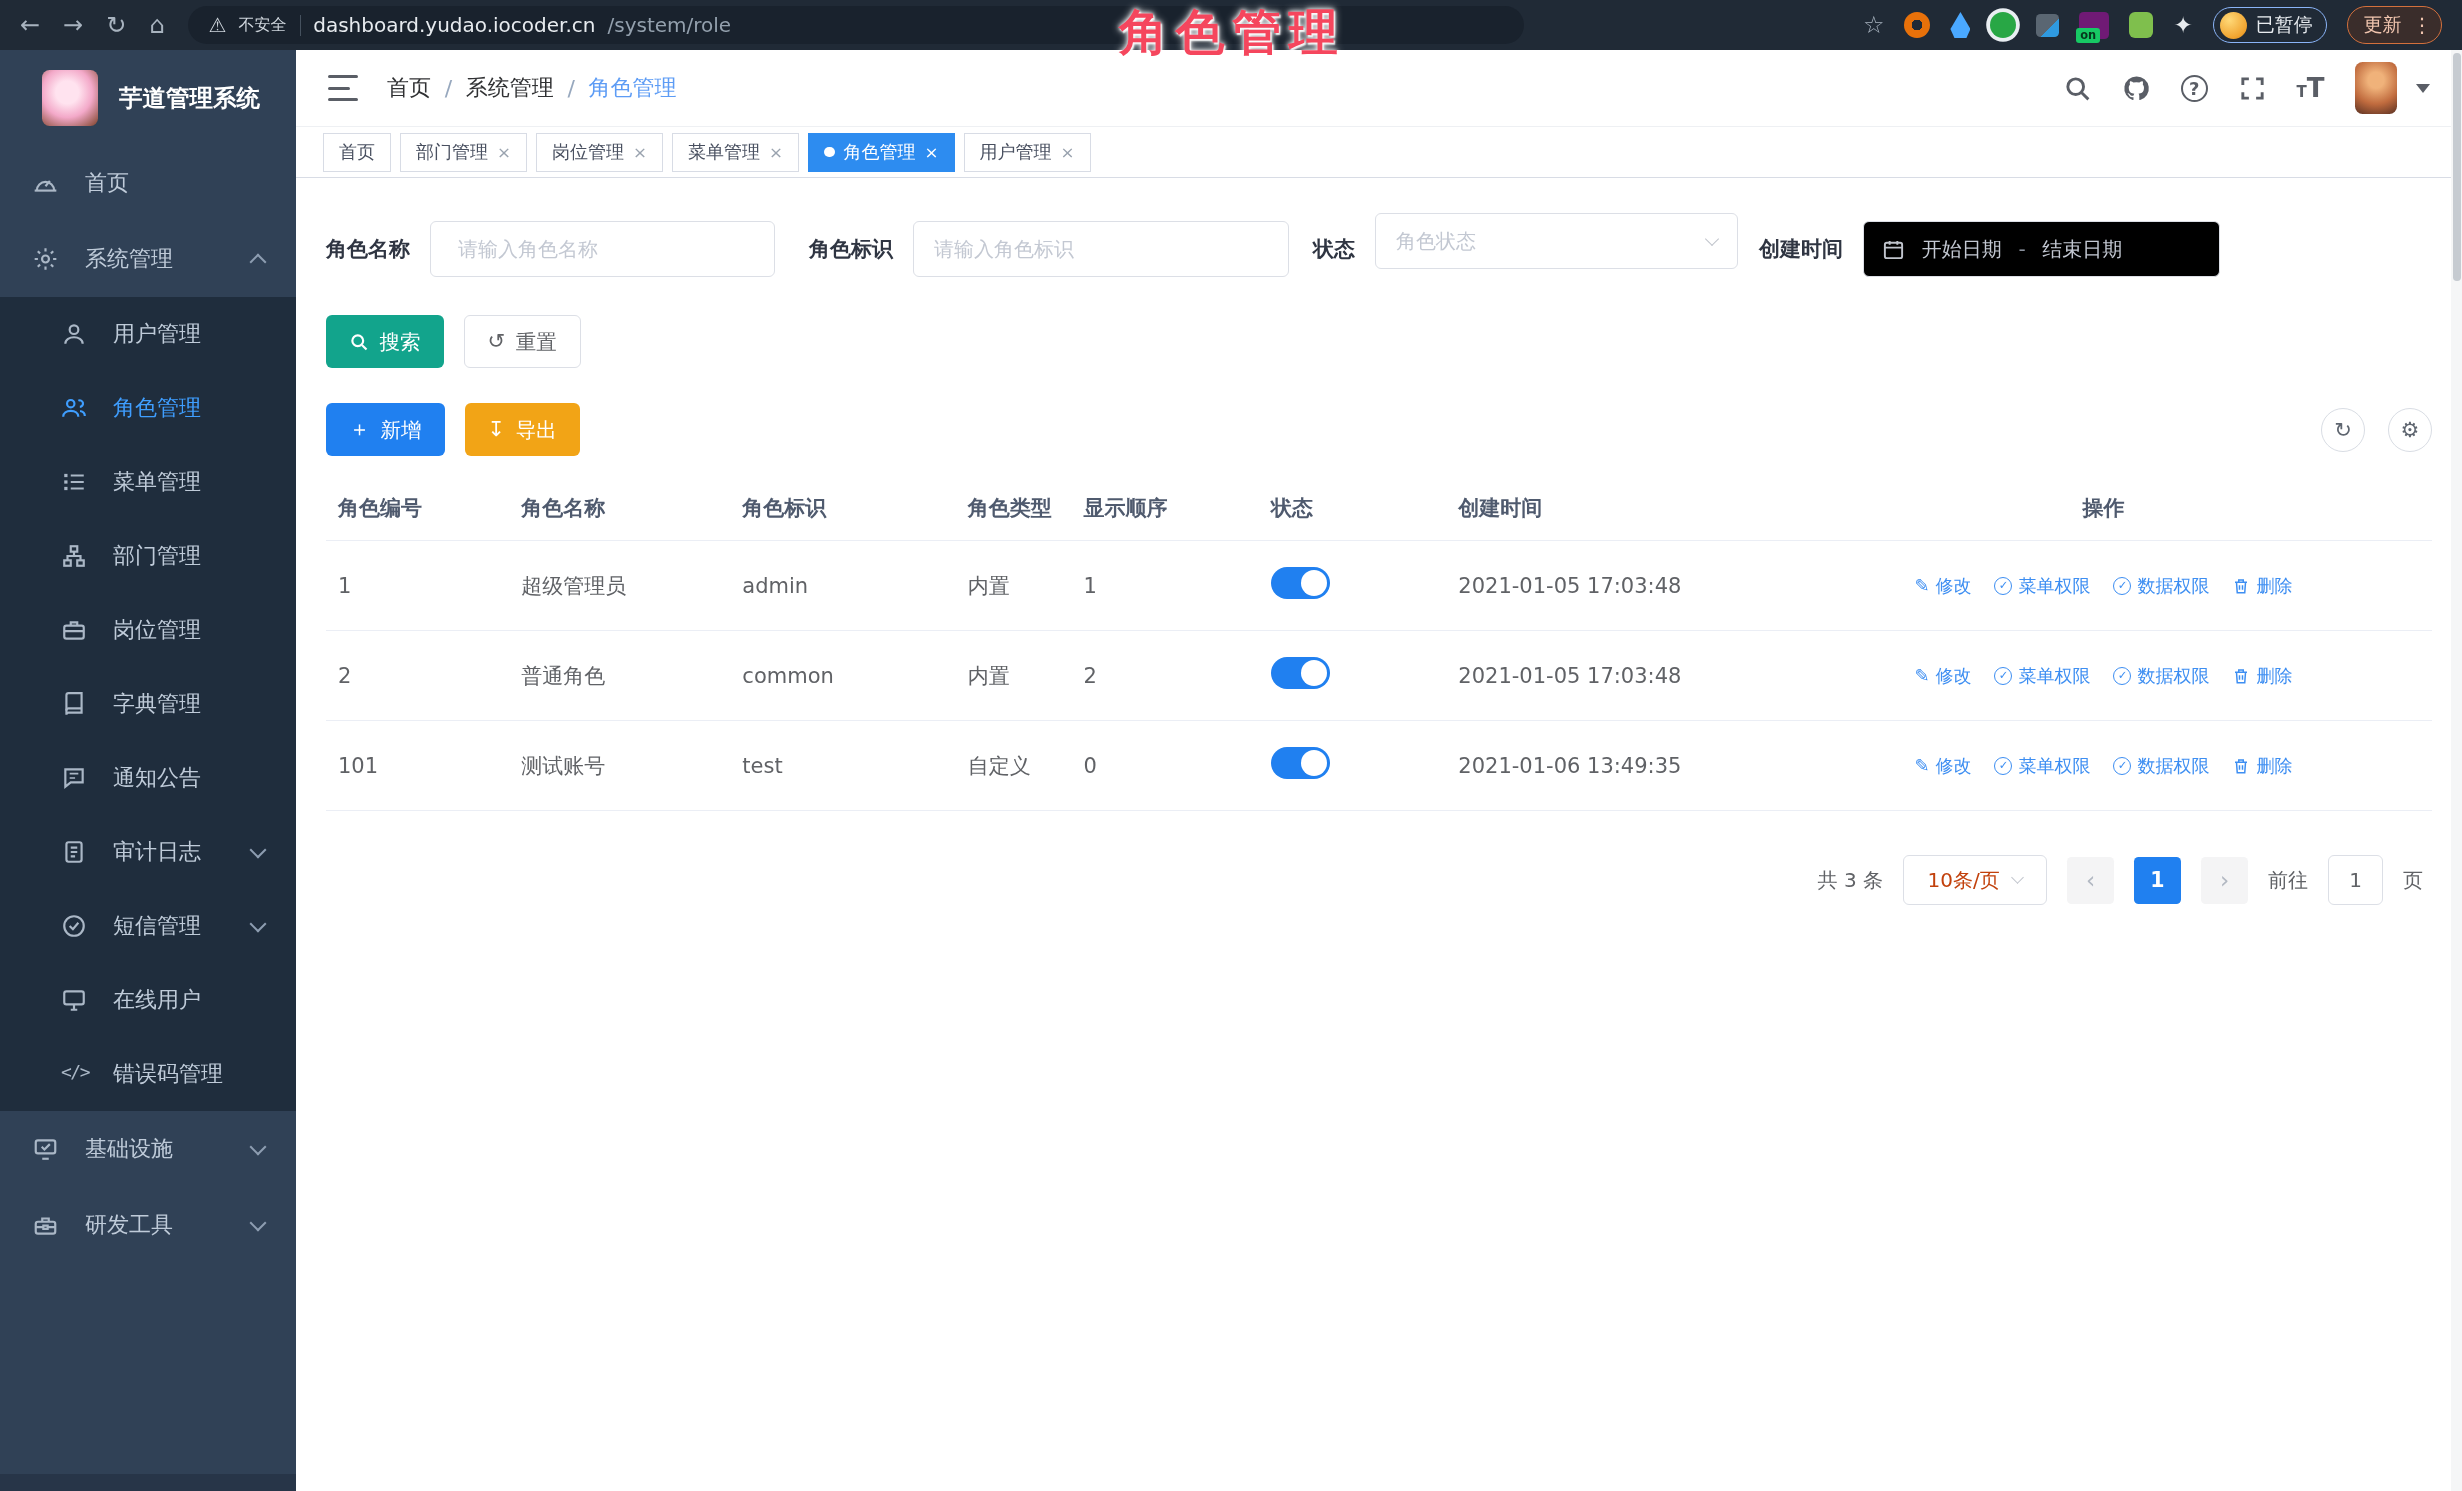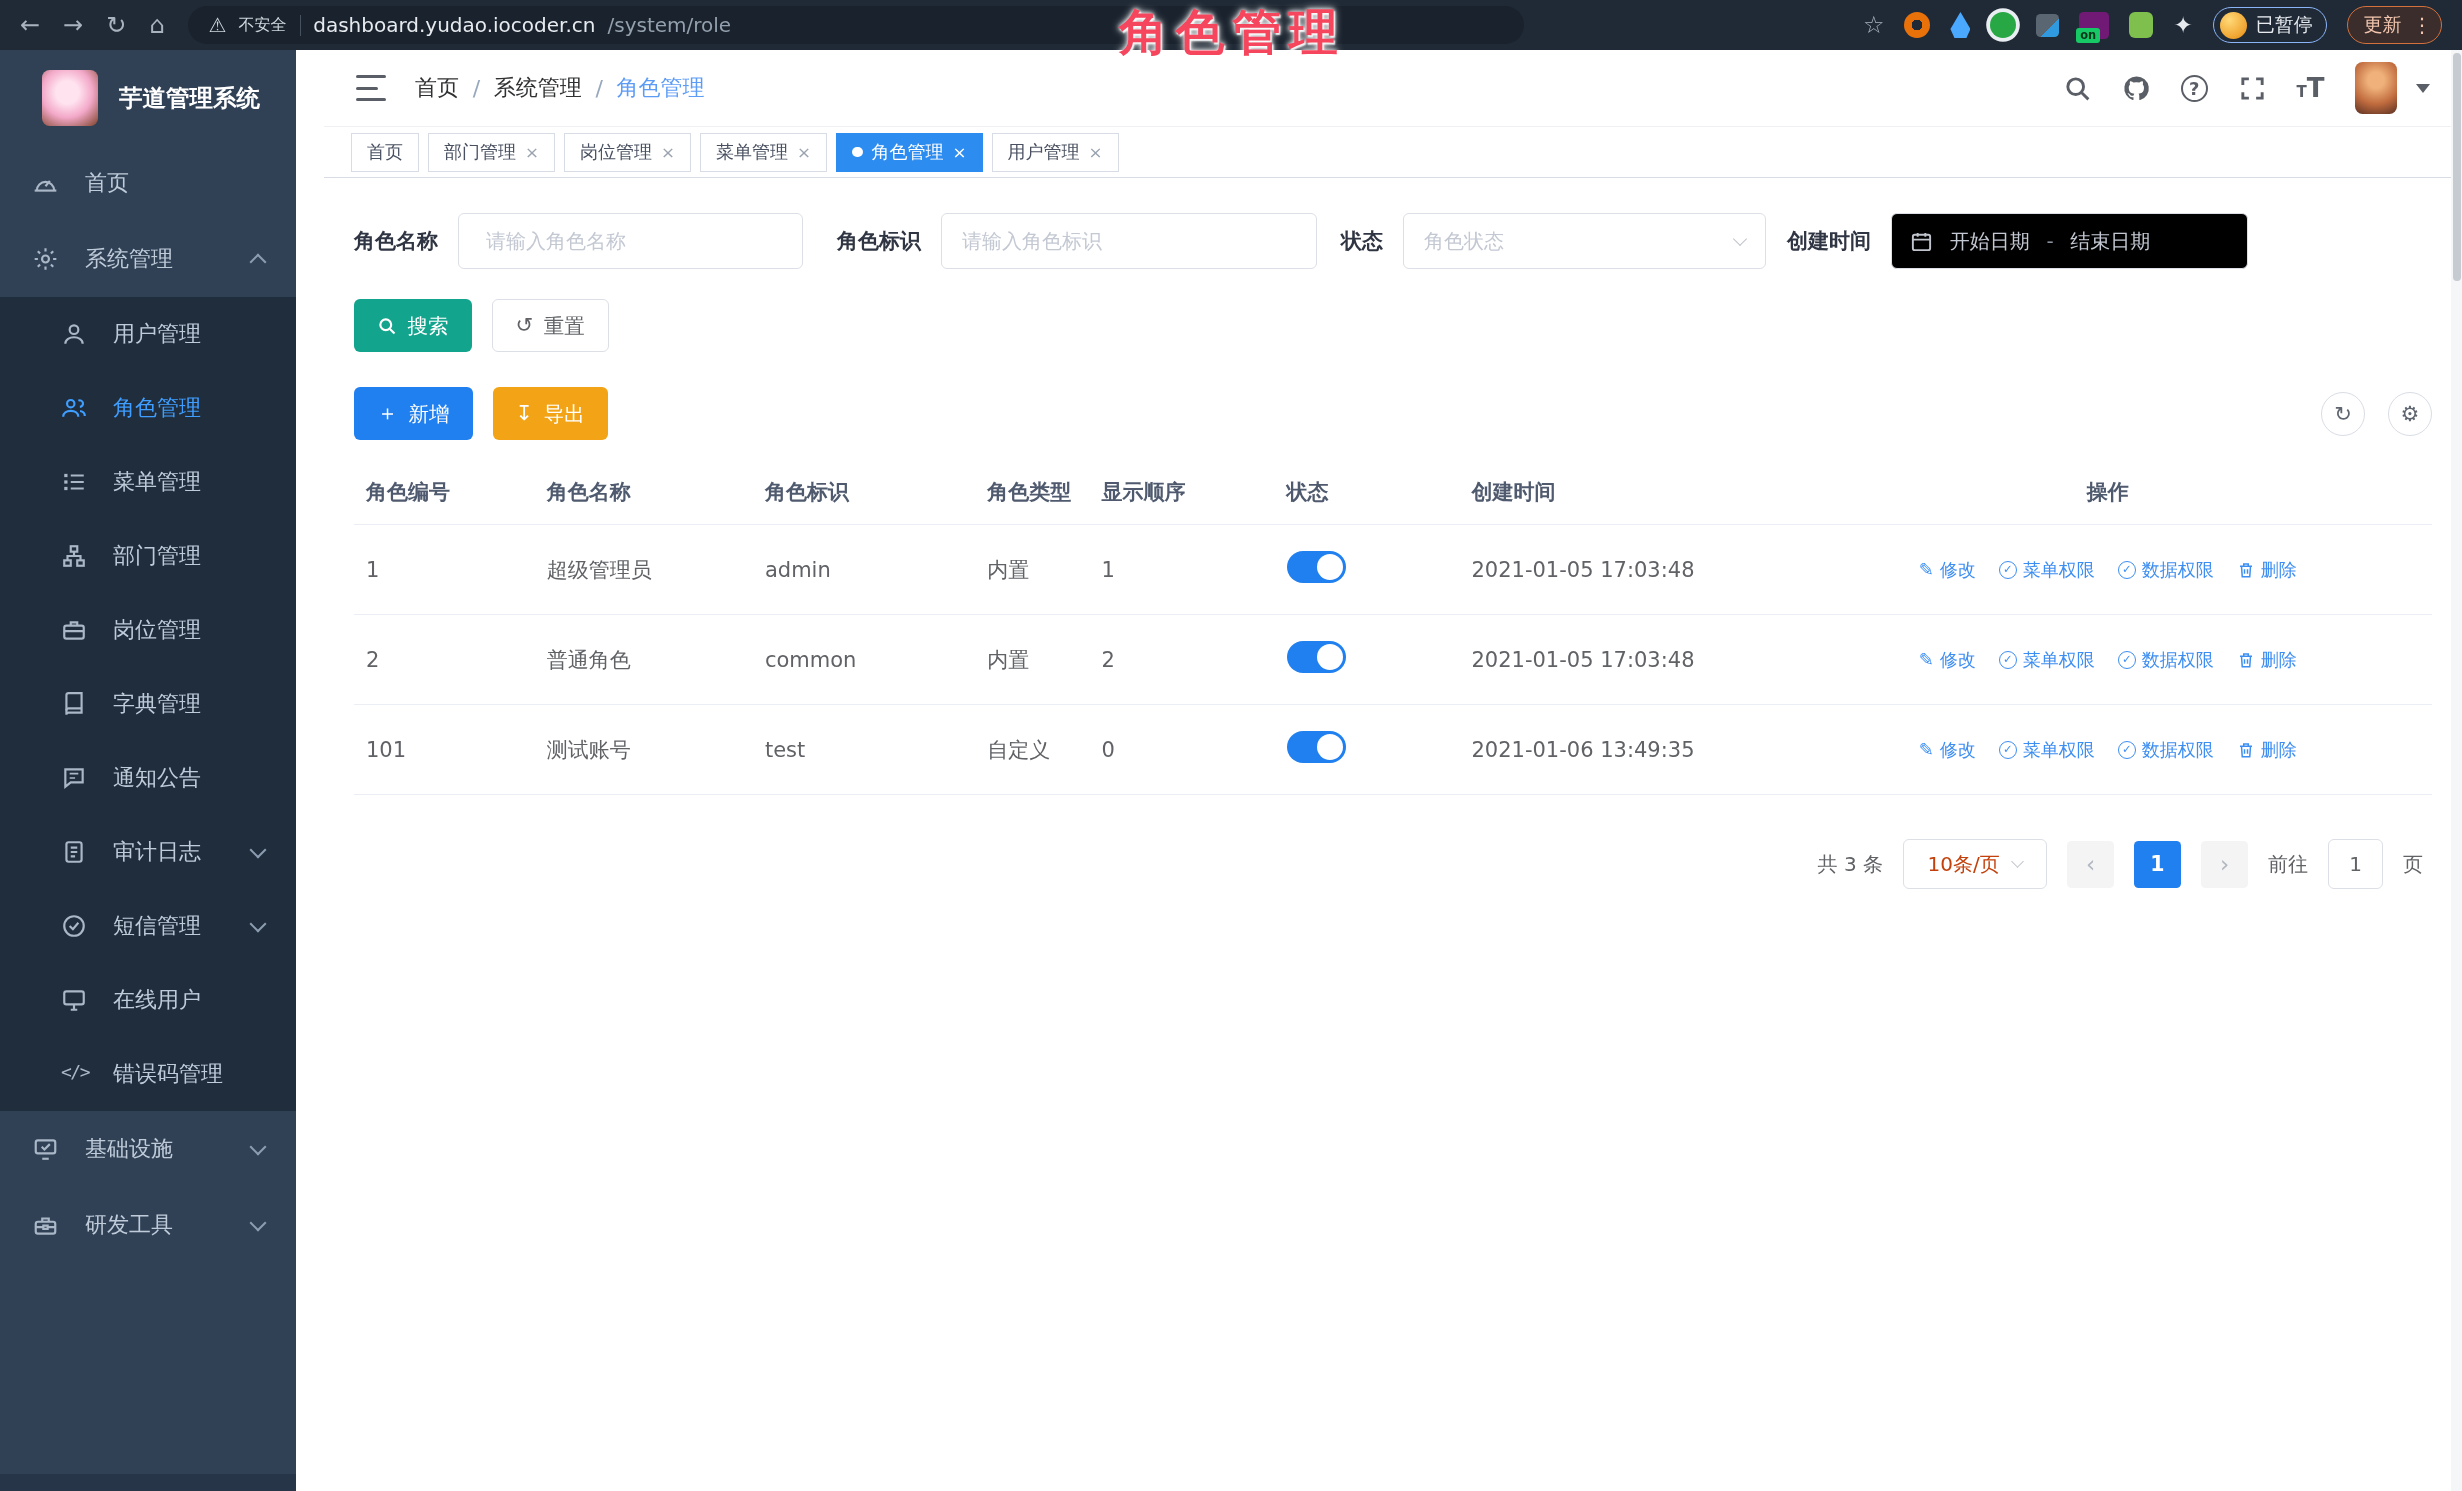--- a/index.html
+++ b/index.html
@@ -35,21 +35,21 @@
   .update-pill { display:flex; align-items:center; gap:10.6px; border:1.5px solid #d3703c; border-radius:20px;
     padding:4.6px 9px 4.6px 15px; background:#3a2d2b; color:#f0c4ae; font-size:19px; }
   .kebab { color:#f0c4ae; font-size:20px; letter-spacing:0; }
 
   
   .annotation { position:absolute; top:0px; left:1119px; z-index:60; font-size:49px; font-weight:bold;
     color:#f5465d; letter-spacing:7.6px;
     text-shadow:0 0 4.6px #fff,0 0 9px #fff,1.5px 1.5px 1.5px rgba(255,255,255,.9); }
 
   
-  .app { position:absolute; top:50px; left:0; right:0; bottom:0; display:flex;gap:28px; }
+  .app { position:absolute; top:50px; left:0; right:0; bottom:0; display:flex; }
 
   
   .sidebar { width:296px; background:#304156; color:#bfcbd9; display:flex; flex-direction:column; position:relative; }
   .logo-row { height:95px; display:flex; align-items:center; padding-left:42px; gap:21px; }
   .logo-img { width:56px; height:56px; border-radius:7.6px;
     background:radial-gradient(circle at 45% 40%, #ffe3ef 25%, #f3a9c9 55%, #8a4d3a 95%); }
   .logo-title { color:#fff; font-size:23.5px; font-weight:bold; }
   .m-item { height:76px; display:flex; align-items:center; padding:0 32px; gap:26px; font-size:22px; cursor:pointer; }
   .m-item .mi-icon { flex:0 0 27px; }
   .chev { margin-left:auto; width:12px; height:12px; border-right:2.3px solid #8d9db1; border-bottom:2.3px solid #8d9db1; }
@@ -389,21 +389,21 @@
       </div>
 
       <div class="content">
 
         <div class="filter-row">
           <span class="f-label">角色名称</span>
           <input class="f-input" style="width: 345px; margin: 0px 34px 0px 20px; padding-left: 27px;" placeholder="请输入角色名称">
           <span class="f-label">角色标识</span>
           <input class="f-input" style="width: 376px; margin: 0px 24px 0px 20px;" placeholder="请输入角色标识">
           <span class="f-label">状态</span>
-          <span class="sel-box" style="width:363px; margin:0 21px 0 20px;">
+          <span class="sel-box" style="width:363px; margin:0 21px 16px 20px;">
             <span>角色状态</span>
             <span class="chev2"></span>
           </span>
           <span class="f-label">创建时间</span>
           <span class="date-box" style="width:357px; margin-left:20px;">
             <svg class="cal-ico" viewBox="0 0 24 24" fill="none" stroke="currentColor" stroke-width="2">
                 <rect x="3" y="5" width="18" height="16" rx="2"></rect>
                 <path d="M8 3v4M16 3v4M3 10h18"></path>
               </svg>
             <span>开始日期</span>

